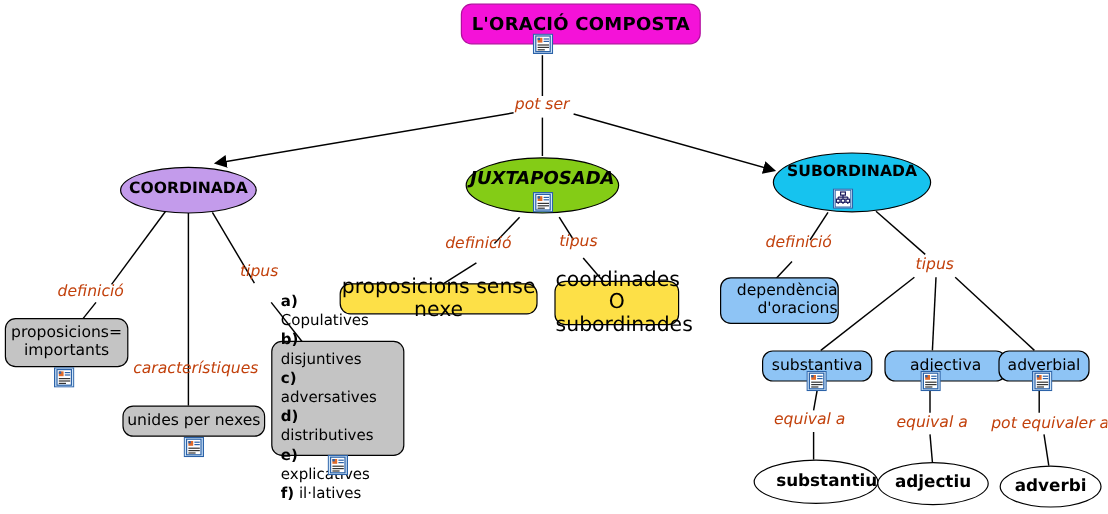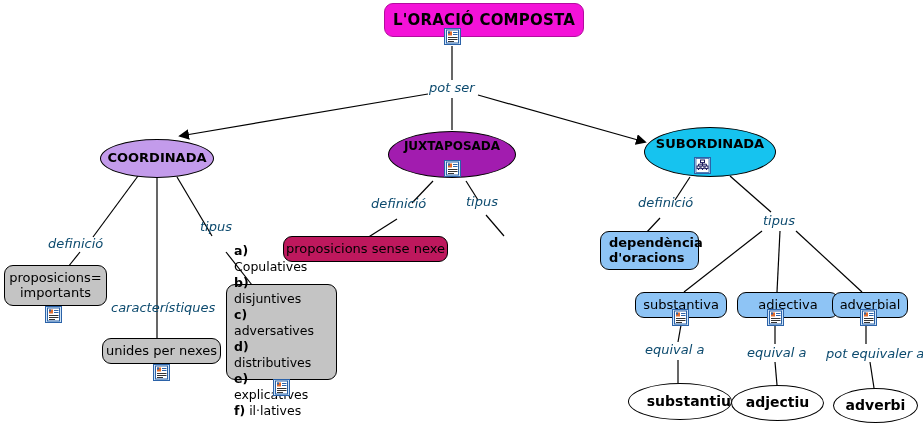--- a/index.html
+++ b/index.html
@@ -59,36 +59,37 @@
     font-weight: bold;
     font-size: 15px;
     letter-spacing: 0.2px;
   }
   .n-coordinada {
     background: #c39beb;
     font-weight: bold;
     font-size: 13px;
   }
   .n-juxtaposada {
-    background: #a21caf;
-    font-weight: bold;
-    font-size: 12px;
+    background: #84cc16;
+    font-weight: bold;
+    font-size: 15px;
+    font-style: italic;
   }
   .n-subordinada {
     background: #16c3ef;
     font-weight: bold;
     font-size: 13px;
   }
   .n-gray {
     background: #c4c4c4;
     font-size: 13px;
   }
   .n-green {
-    background: #be185d;
-    font-size: 13px;
+    background: #fde047;
+    font-size: 17px;
   }
   .n-blue {
     background: #8ec4f5;
     font-size: 13px;
   }
   .n-white {
     background: #ffffff;
     font-weight: bold;
     font-size: 14px;
   }
@@ -103,21 +104,21 @@
     line-height: 1.28;
   }
   .n-list .txt { text-align: left; }
   .n-list b { font-weight: bold; }
 
   
   .linklabel {
     position: absolute;
     font-style: italic;
     font-size: 13px;
-    color: #0c4a6e;
+    color: #c2410c;
     white-space: nowrap;
     background: transparent;
     z-index: 4;
   }
 
   
   .icon {
     position: absolute;
     width: 17px;
     height: 17px;
@@ -285,23 +286,27 @@
       <rect x="4" y="9" width="9.5" height="1" fill="#333333"></rect>
       <rect x="4" y="11" width="9.5" height="1" fill="#333333"></rect>
       <rect x="4" y="13" width="6" height="1" fill="#333333"></rect>
     </svg>
   </div>
 
   <div class="node rrect n-green" style="left:283px; top:236px; width:165px; height:26px;">
     <span class="txt">proposicions sense nexe</span>
   </div>
 
+  <div class="node rrect n-green" style="left:462px; top:234px; width:104px; height:37px;">
+    <span class="txt" style="white-space:pre-line;">coordinades O
+subordinades</span>
+  </div>
 
   <div class="node rrect n-blue" style="left:600px; top:231px; width:99px; height:39px; justify-content:flex-start; padding-left:8px; text-align:left;">
-    <span class="txt" style="white-space:pre-line; text-align:left;font-weight:bold;">dependència
+    <span class="txt" style="white-space:pre-line; text-align:right;">dependència
 d'oracions</span>
   </div>
 
   <div class="node rrect n-blue" style="left:635px; top:292px; width:92px; height:26px;">
     <span class="txt">substantiva</span>
   </div>
   <div class="icon" style="left:672px; top:309px;">
     <svg width="17" height="17" viewBox="0 0 17 17">
       <rect x="0.5" y="0.5" width="16" height="16" fill="#cfe4f7" stroke="#2b62a8" stroke-width="1"></rect>
       <rect x="2.5" y="2" width="12" height="13" fill="#ffffff" stroke="#2b62a8" stroke-width="1"></rect>

